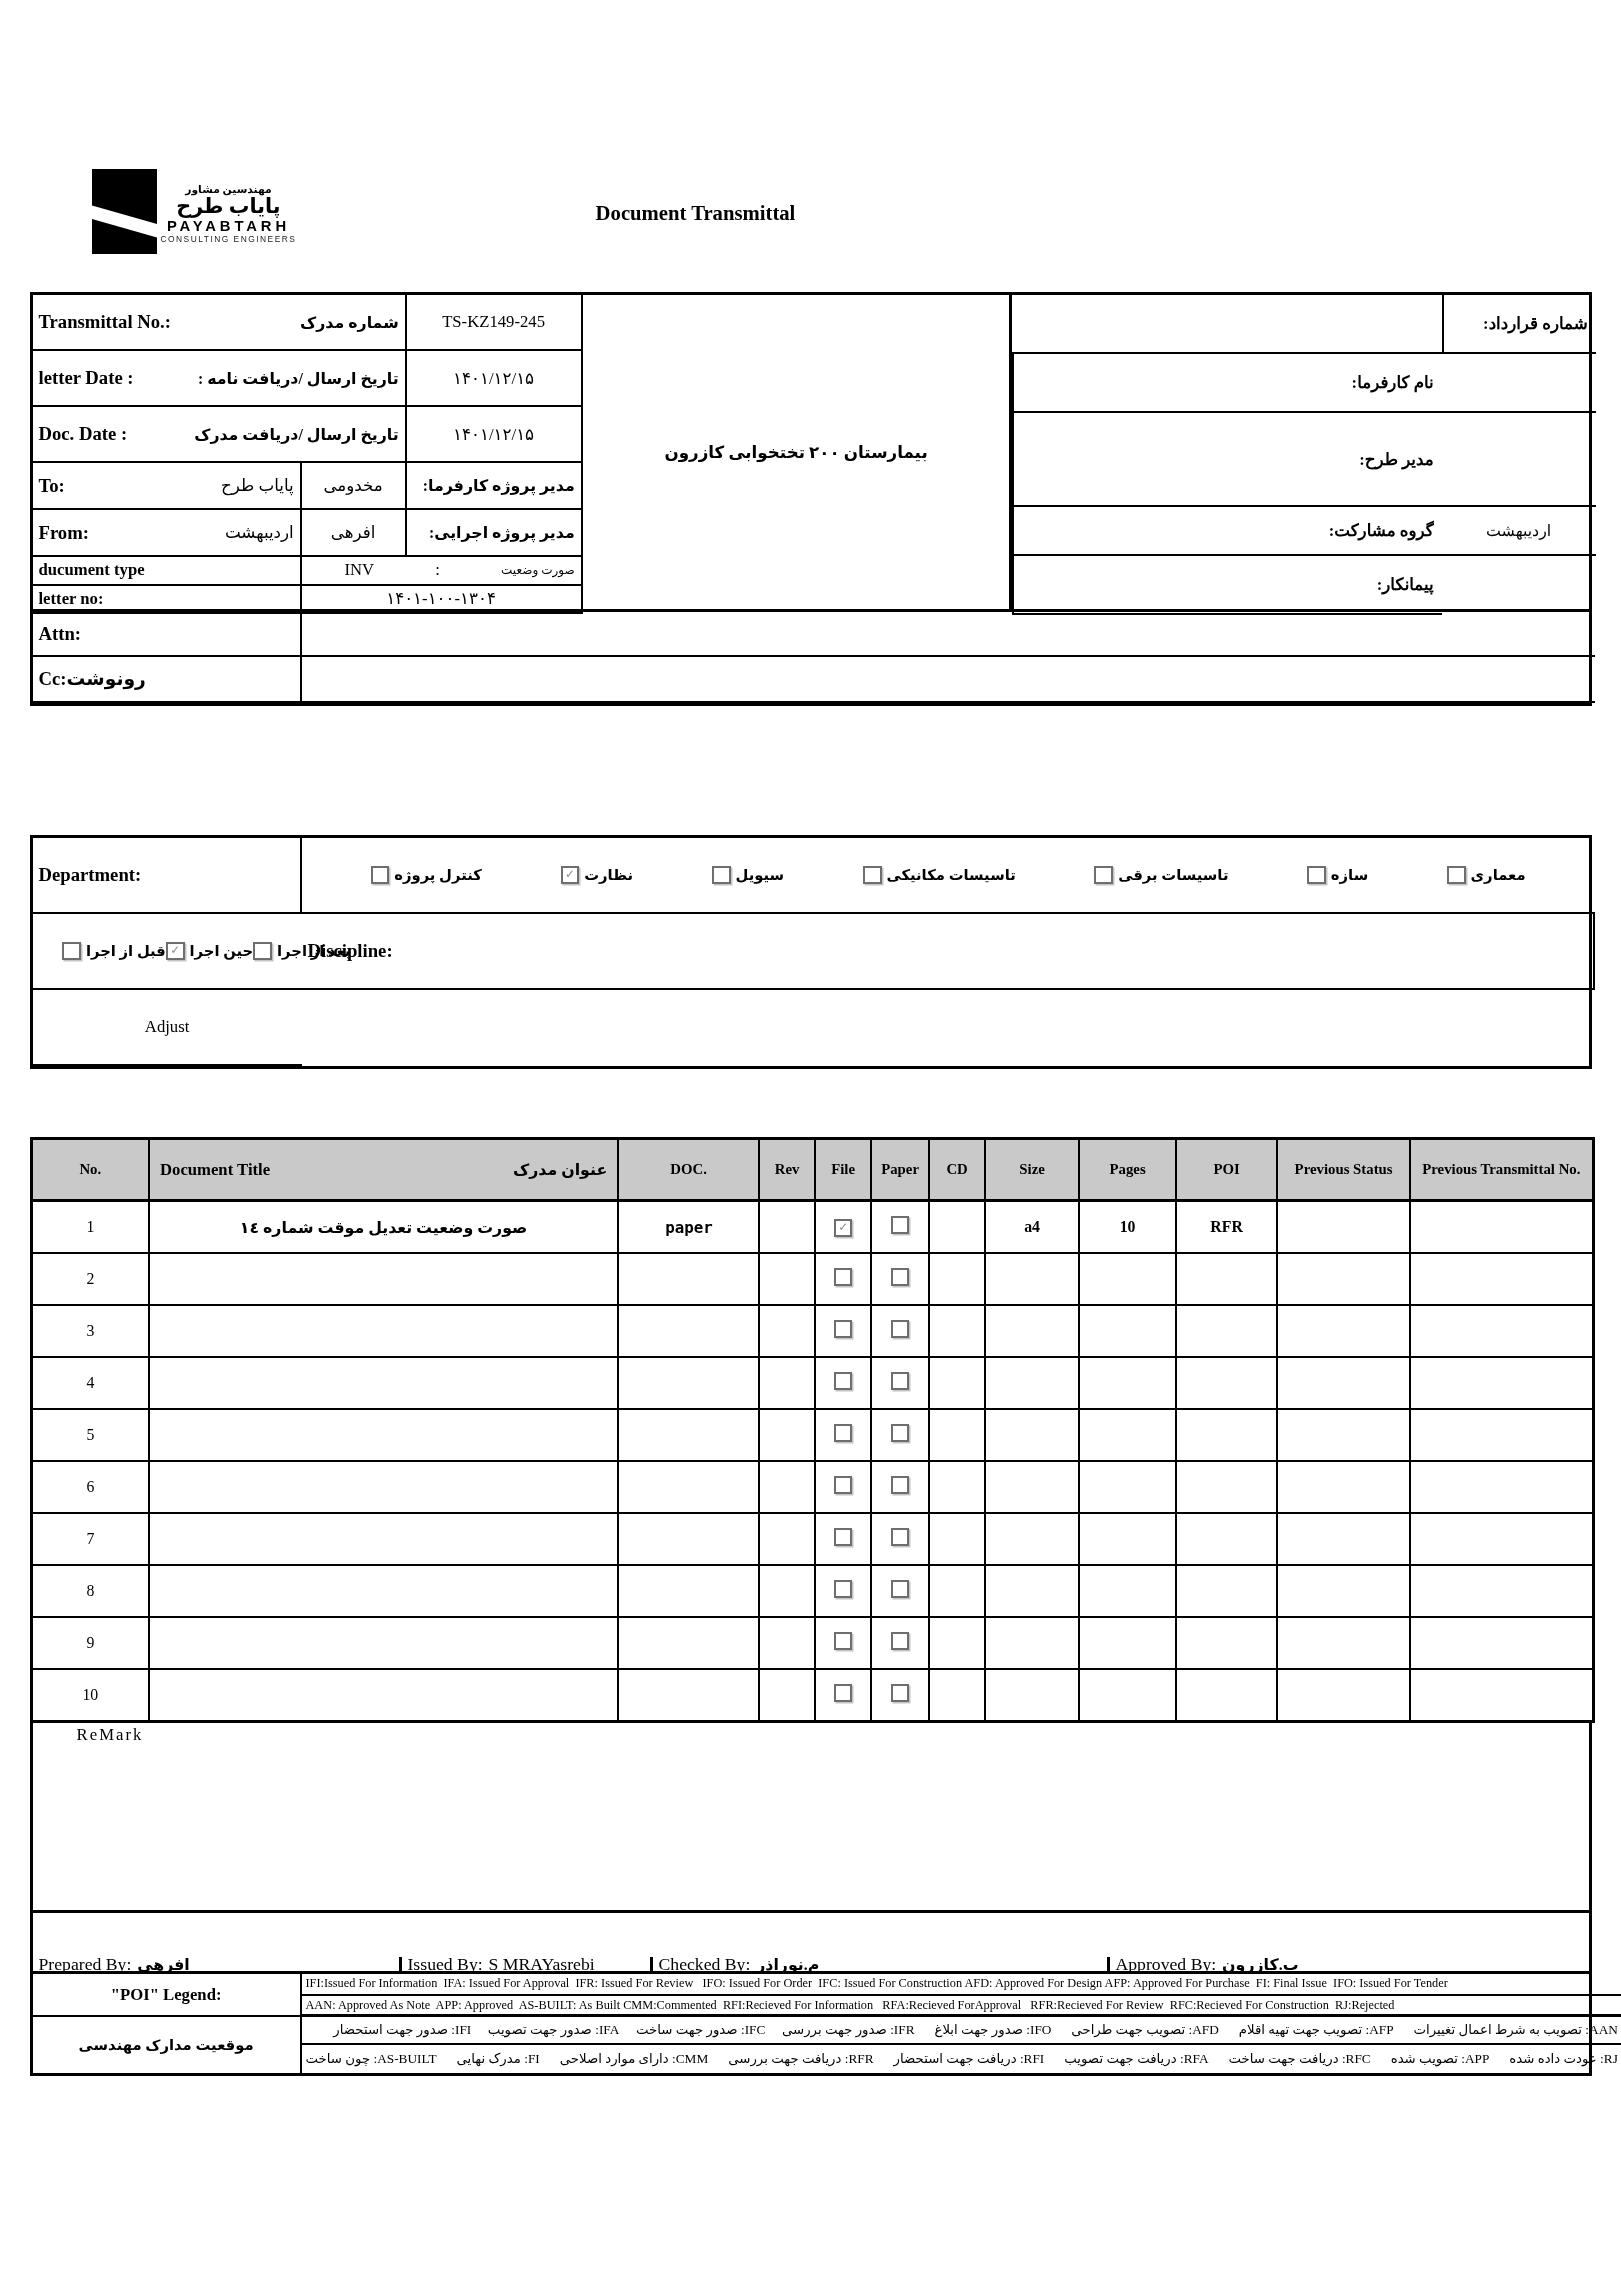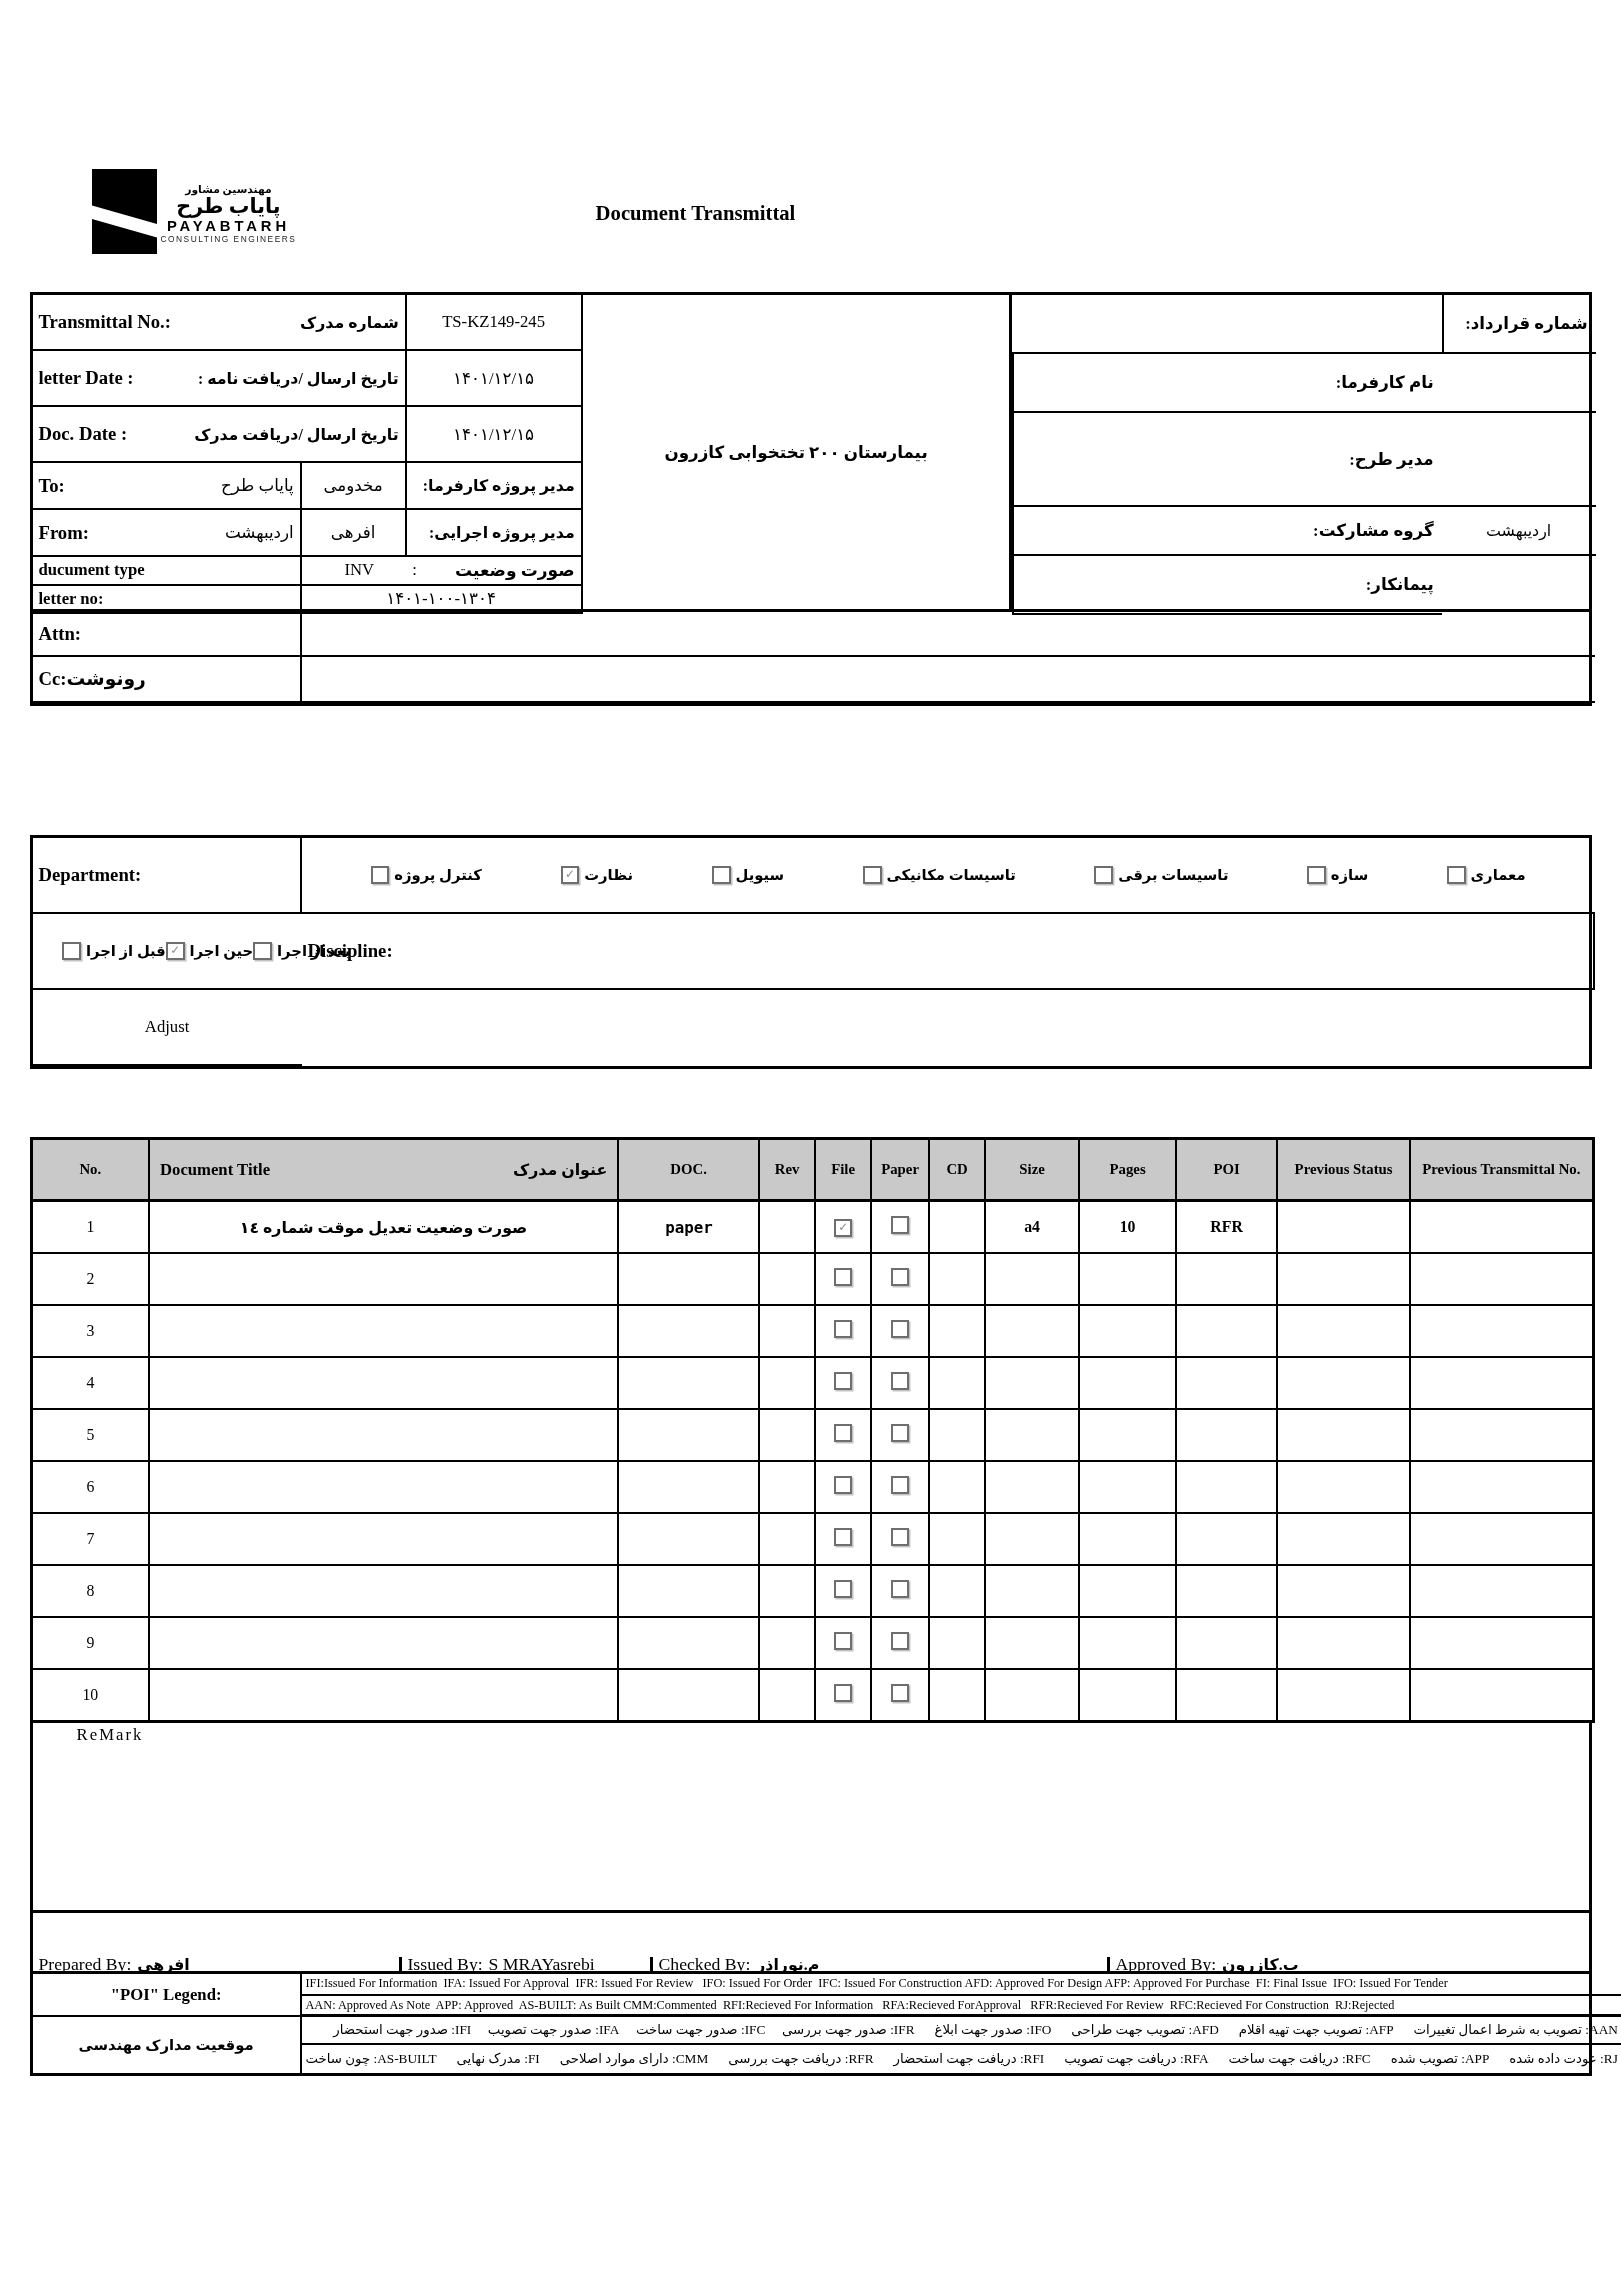--- a/index.html
+++ b/index.html
@@ -34,21 +34,21 @@
   .span2{grid-column:1 / 3;}
   .span23{grid-column:2 / 4;}
   .lbl-en{font-size:18.7px;font-weight:bold;white-space:nowrap;}
   .lbl-fa{font-size:15.8px;font-weight:bold;direction:rtl;white-space:nowrap;}
   .between{justify-content:space-between;}
   .center{justify-content:center;text-align:center;}
   .val{font-size:16.7px;}
   .hdr-mid{width:428px;flex:0 0 auto;border-right:3px solid #000;box-sizing:border-box;display:flex;align-items:center;justify-content:center;}
   .project-name{font-size:16.7px;font-weight:bold;direction:rtl;text-align:center;}
   .hdr-right{flex:1;display:grid;grid-template-columns:430px 154px;grid-template-rows:59px 59px 94px 49px 59px;box-sizing:border-box;}
-  .hdr-right > div{border-bottom:2px solid #000;box-sizing:border-box;display:flex;align-items:center;justify-content:center;padding:0 4px;}
+  .hdr-right > div{border-bottom:2px solid #000;box-sizing:border-box;display:flex;align-items:center;justify-content:center;padding:0 4px;font-family:Liberation Serif, serif;}
   .hdr-right > .r-lbl{border-left:2px solid #000;font-size:16.7px;font-weight:bold;direction:rtl;justify-content:flex-start;padding-right:7.9px;}
   .hdr-right > .r-val{font-size:13.8px;direction:rtl;text-align:center;}
   .hdr-bottom{border:3px solid #000;border-top:0;box-sizing:border-box;display:grid;grid-template-columns:269px 1293px;grid-template-rows:45px 46px;}
   .hdr-bottom > div{box-sizing:border-box;display:flex;align-items:center;padding:0 5.9px;}
   .hdr-bottom > .b-lbl{border-right:2px solid #000;border-bottom:2px solid #000;font-size:18.7px;font-weight:bold;}
   .hdr-bottom > .b-val{border-bottom:2px solid #000;}
 
   
   .class-block{margin-top:129px;border:3px solid #000;box-sizing:border-box;display:grid;grid-template-columns:269px 1293px;grid-template-rows:76px 76px 76px;}
   .class-block > div{box-sizing:border-box;border-bottom:2px solid #000;display:flex;align-items:center;}
@@ -158,21 +158,21 @@
         </div>
         <div class="center fa val">افرهی</div>
         <div class="lbl-fa">مدیر پروژه اجرایی:</div>
 
         <div>
             <span class="lbl-en" style="font-size:16.7px">ducument type</span>
           </div>
         <div class="span23 between">
           <span class="val" style="padding-left:37px">INV</span>
           <span class="val">:</span>
-          <span class="fa val" style="font-size:17px;font-weight:bold">صورت وضعیت</span>
+          <span class="fa val" style="font-size:12px;font-weight:normal">صورت وضعیت</span>
         </div>
 
         <div>
             <span class="lbl-en" style="font-size:16.7px">letter no:</span>
           </div>
         <div class="span23 center val">
             <span class="ltr">۱۴۰۱-۱۰۰-۱۳۰۴</span>
           </div>
       </div>
 

